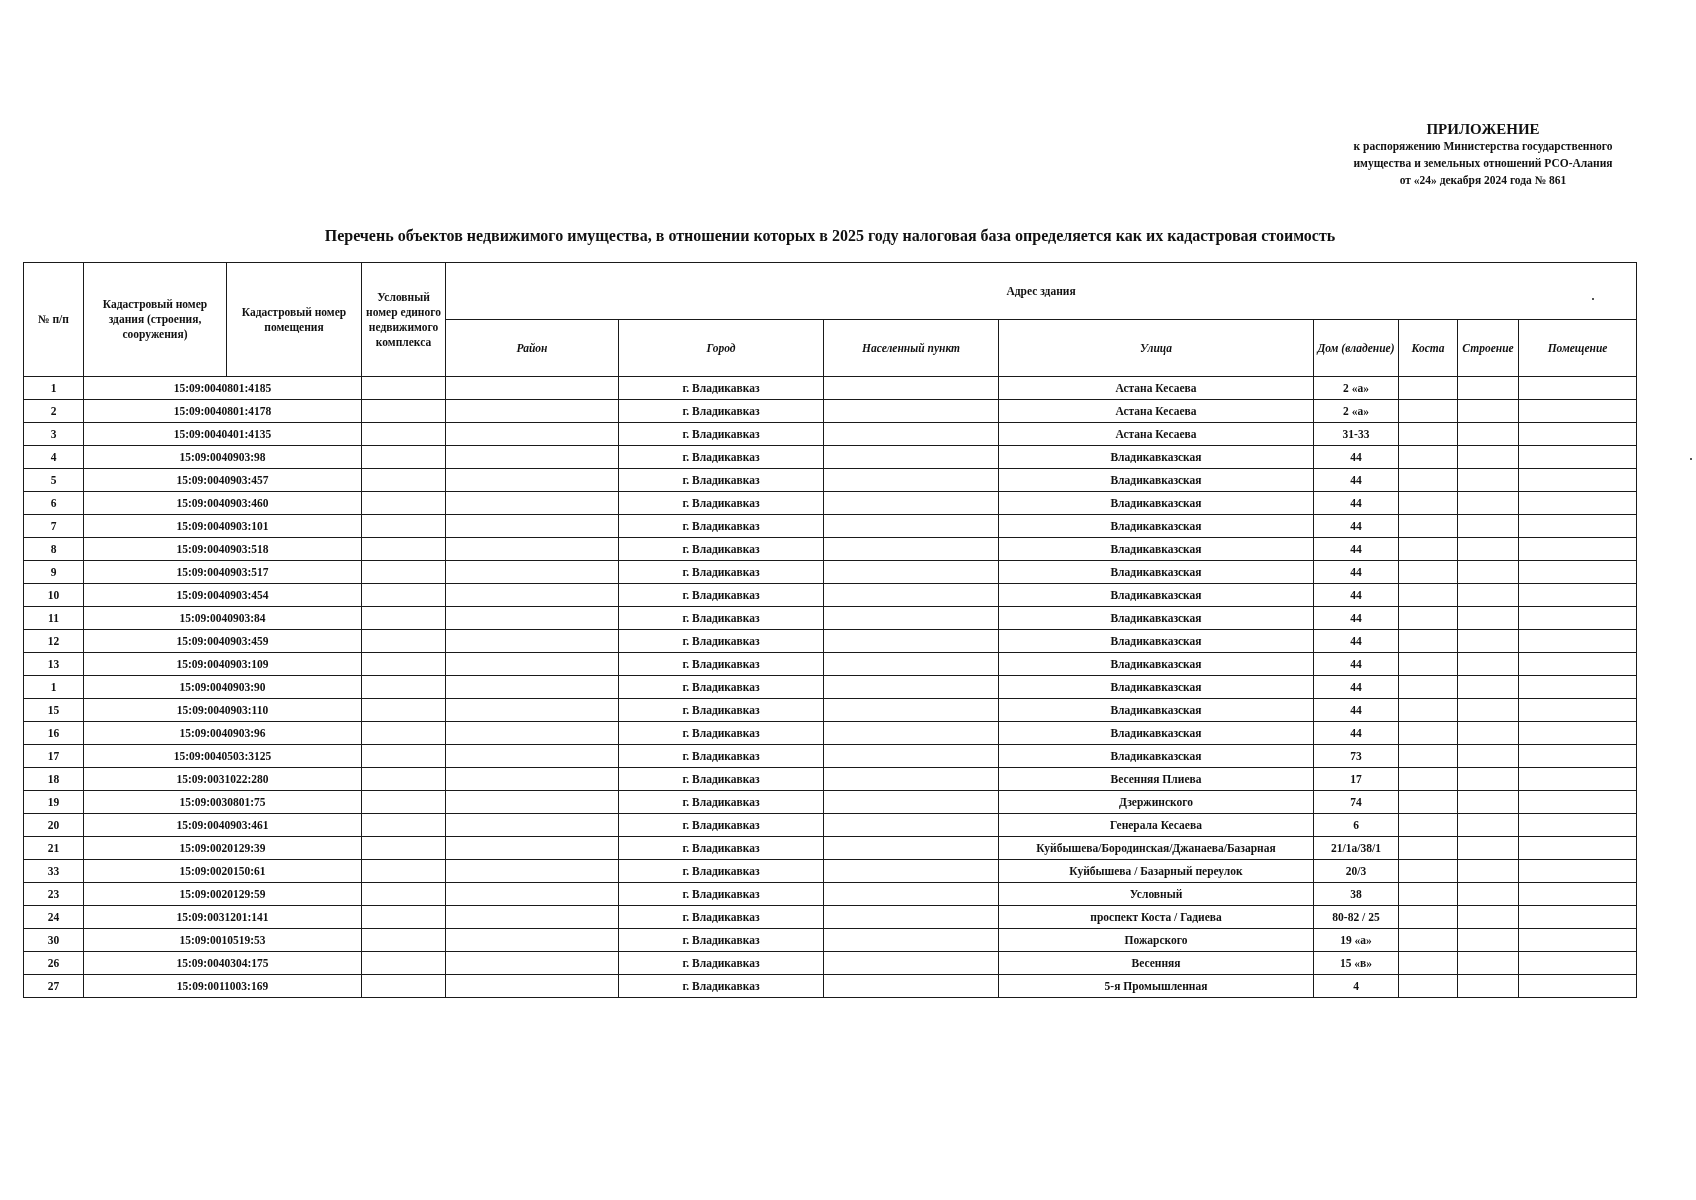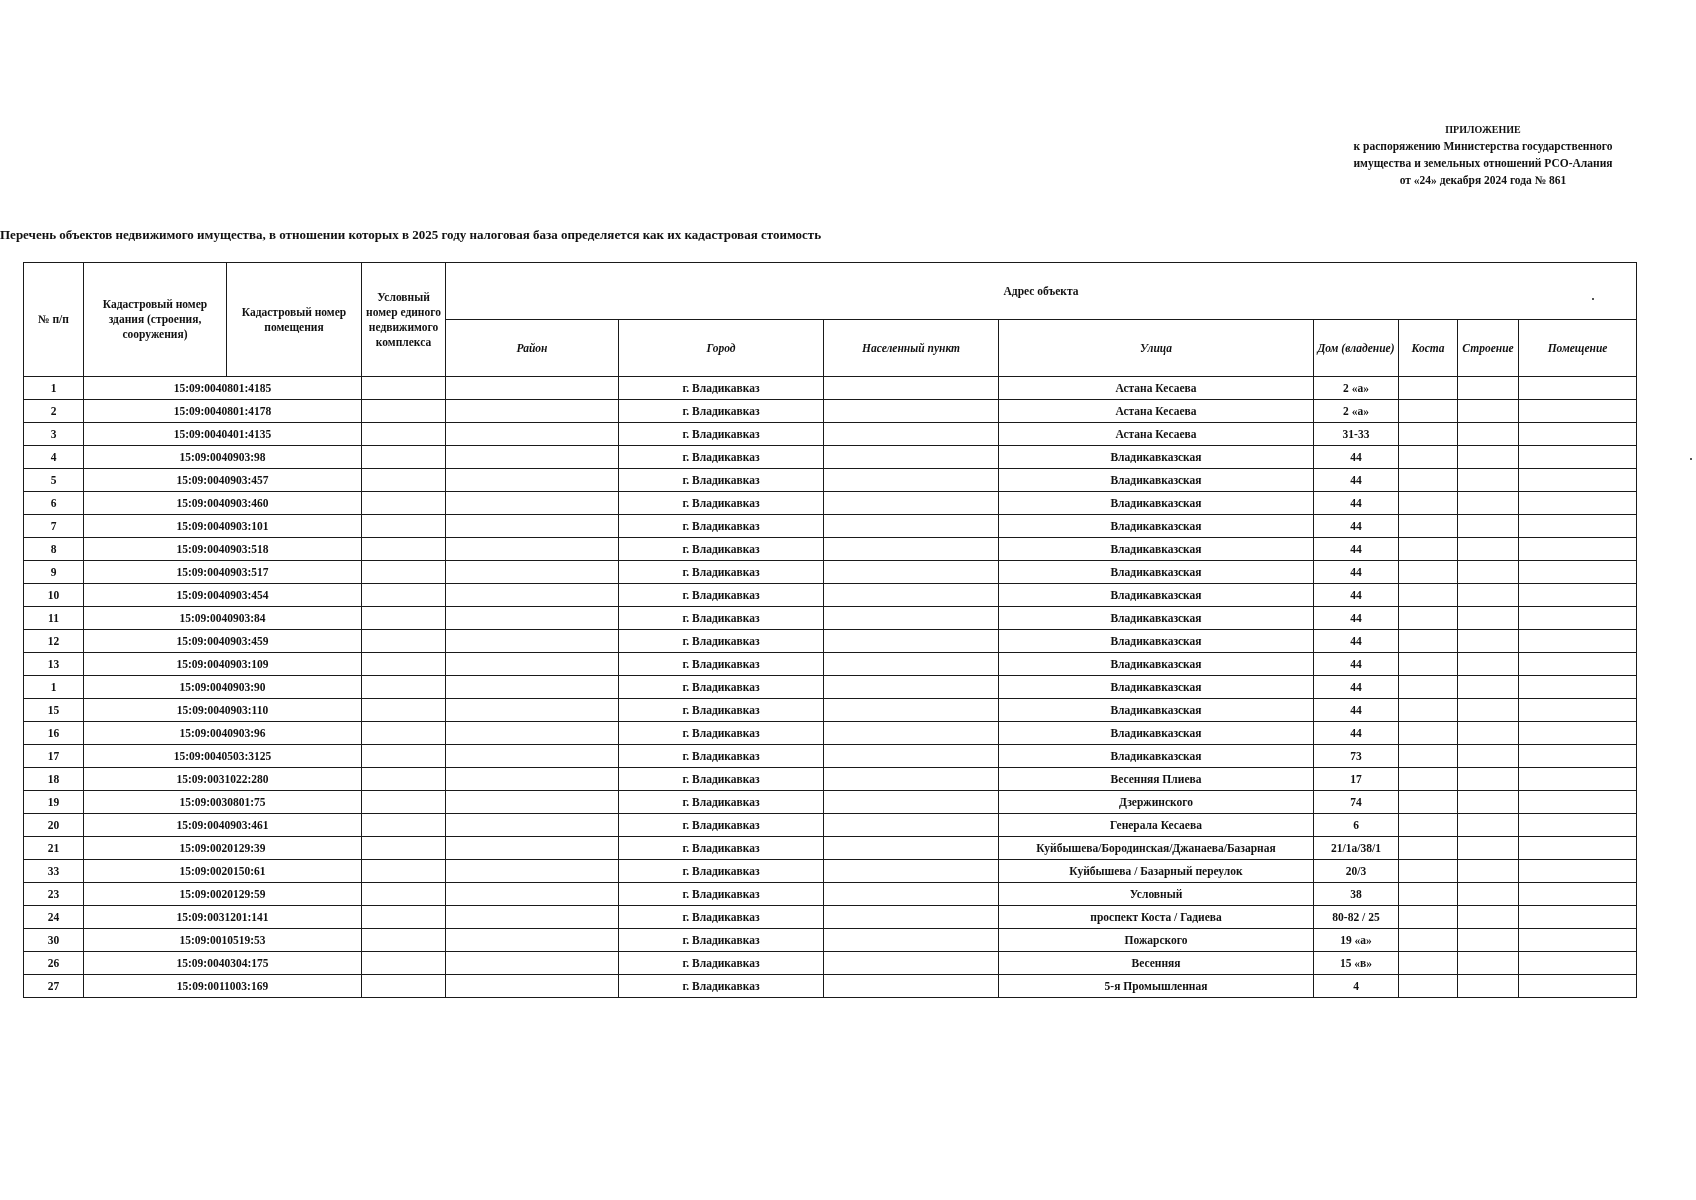--- a/index.html
+++ b/index.html
@@ -5,24 +5,24 @@
   html, body { margin: 0; padding: 0; background: #ffffff; }
   body {
     width: 1696px; height: 1200px; position: relative; overflow: hidden;
     font-family: "Liberation Serif", "DejaVu Serif", serif;
     color: #111111;
   }
   .appendix {
     position: absolute; left: 1318px; top: 121px; width: 330px;
     text-align: center; font-weight: bold; font-size: 11.5px; line-height: 17px;
   }
-  .appendix .head { font-size: 10px; }
+  .appendix .head { font-size: 15px; }
   .doc-title {
     position: absolute; left: 0; top: 227px; width: 1660px;
-    font-weight: bold; font-size: 13px;
+    text-align: center; font-weight: bold; font-size: 16px;
   }
   table.grid {
     position: absolute; left: 23px; top: 262px;
     border-collapse: collapse; table-layout: fixed;
     width: 1613px;
   }
   table.grid td, table.grid th {
     border: 1.6px solid #1a1a1a;
     text-align: center; vertical-align: middle;
     font-weight: bold; font-size: 11px; padding: 0 2px;
@@ -62,21 +62,21 @@
     <col style="width:59px">
     <col style="width:61px">
     <col style="width:118px">
   </colgroup>
   <thead>
     <tr class="h1">
       <th rowspan="2">№ п/п</th>
       <th rowspan="2">Кадастровый номер здания (строения, сооружения)</th>
       <th rowspan="2">Кадастровый номер помещения</th>
       <th rowspan="2">Условный номер единого недвижимого комплекса</th>
-      <th colspan="8">Адрес объекта</th>
+      <th colspan="8">Адрес здания</th>
     </tr>
     <tr class="h2">
       <th>Район</th>
       <th>Город</th>
       <th>Населенный пункт</th>
       <th>Улица</th>
       <th>Дом (владение)</th>
       <th>Коста</th>
       <th>Строение</th>
       <th>Помещение</th>

